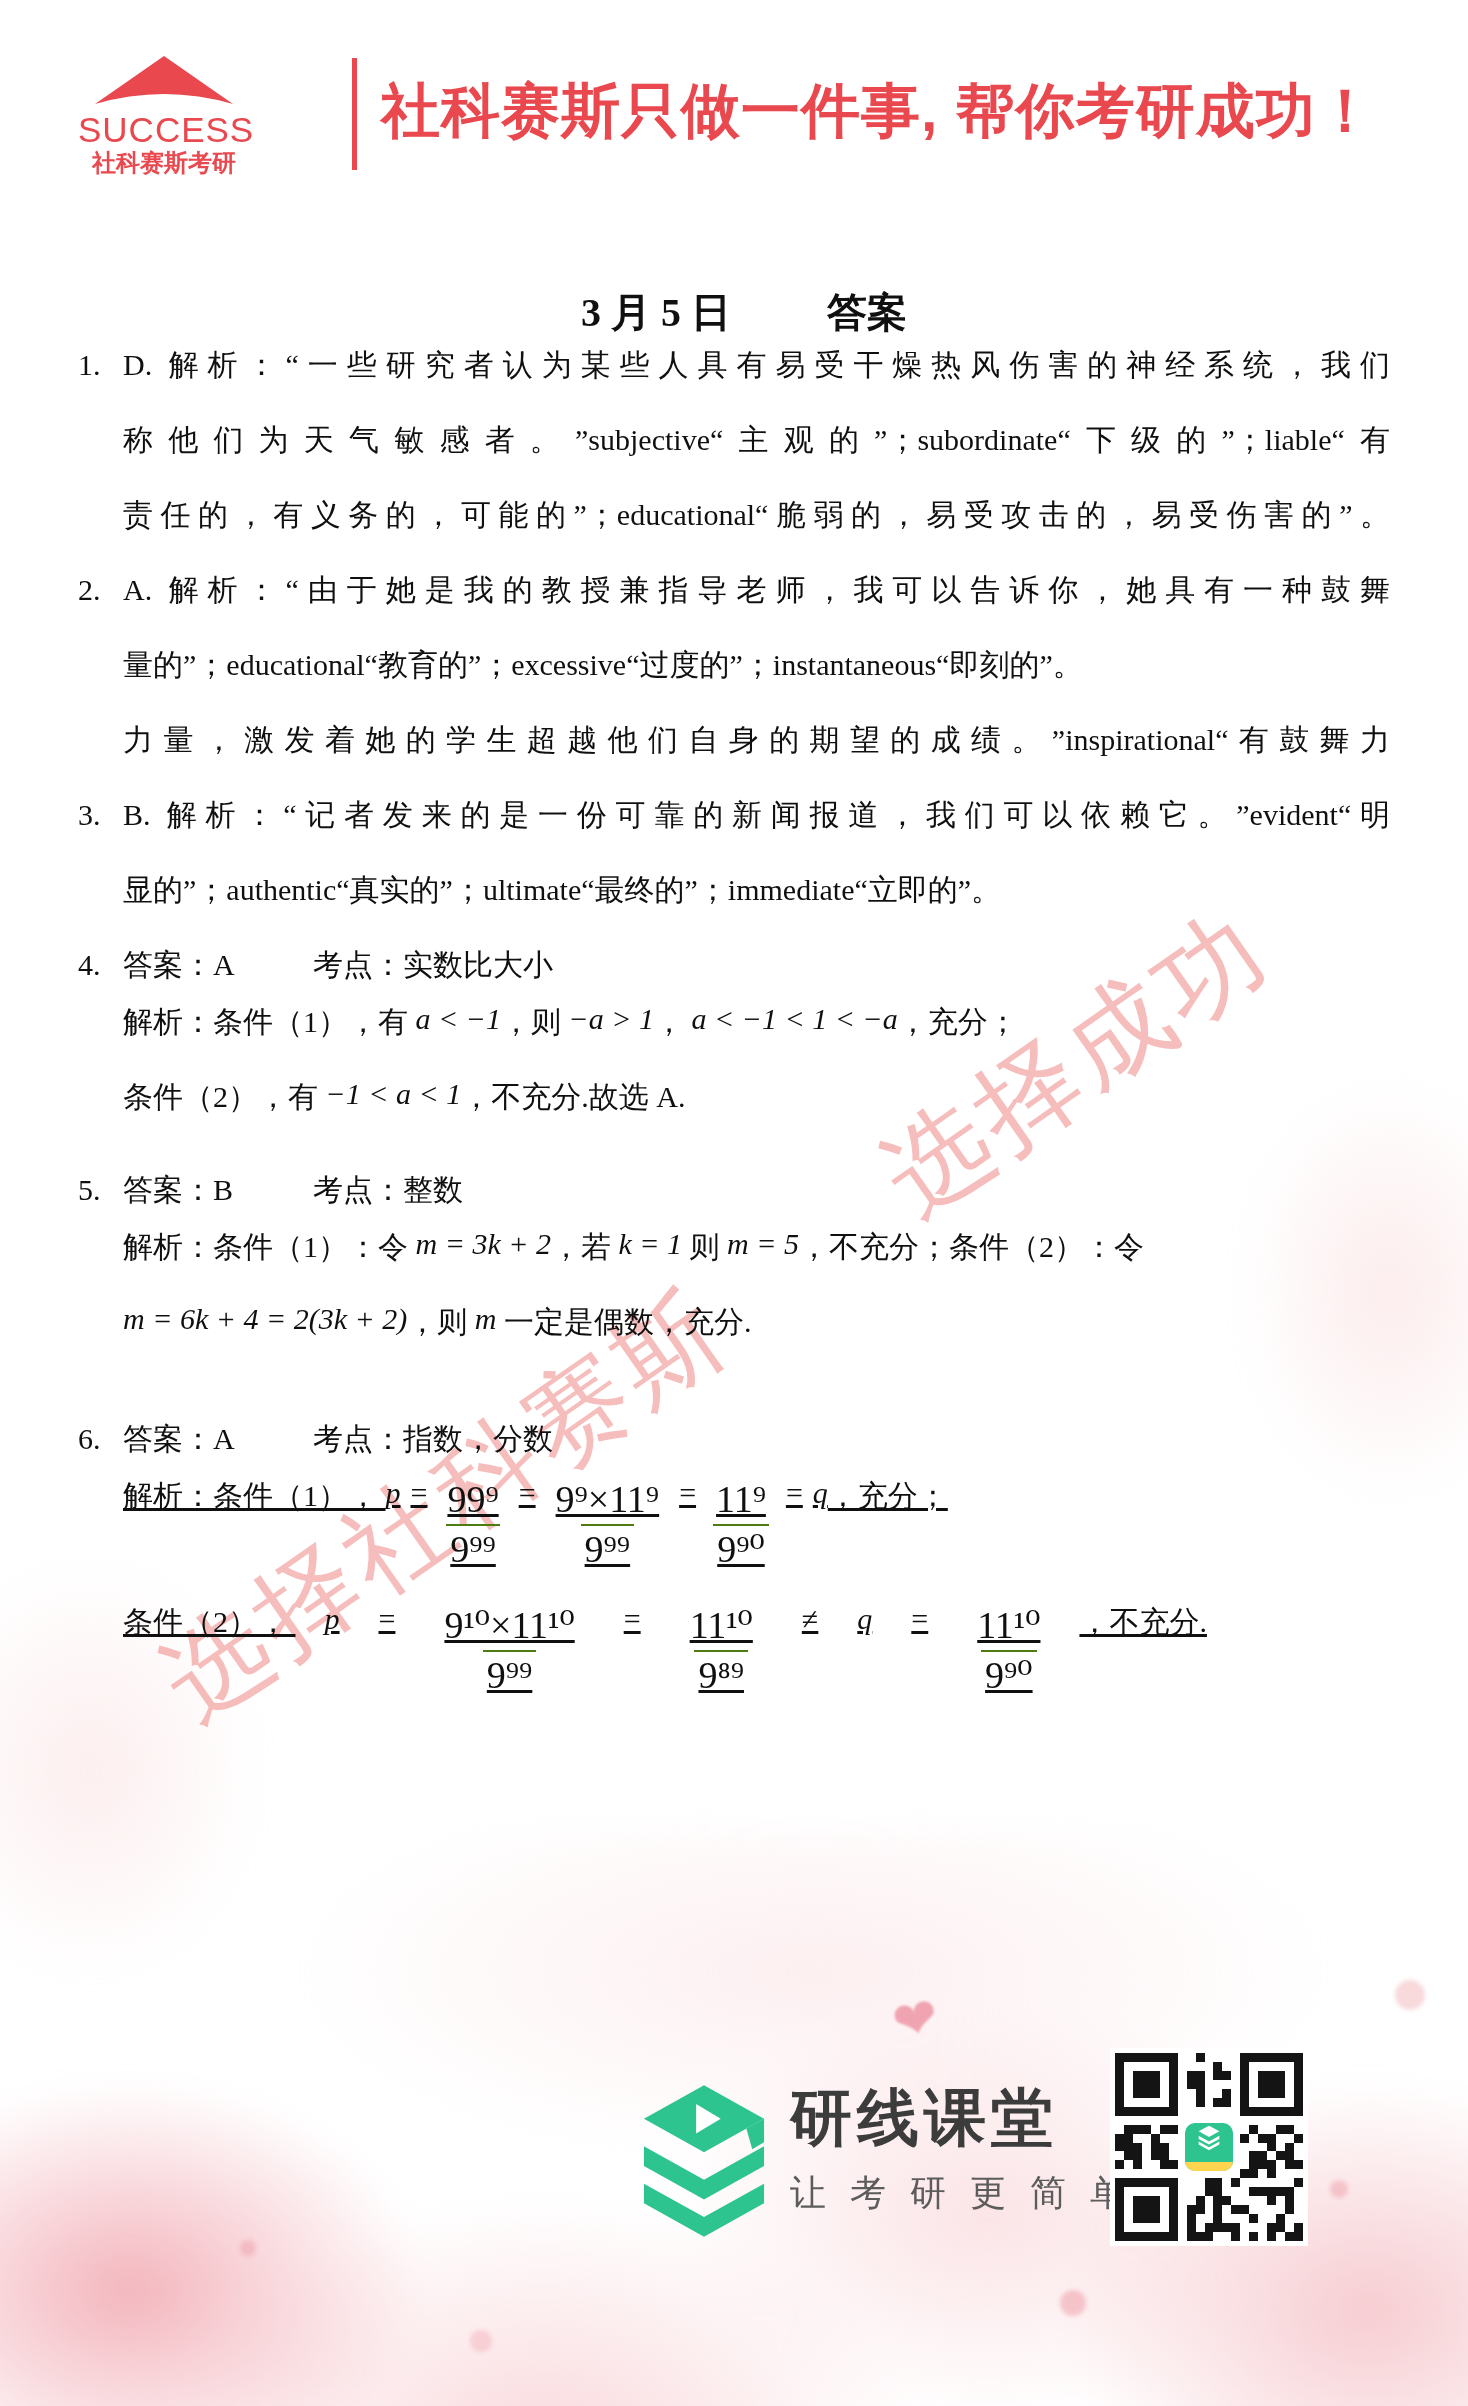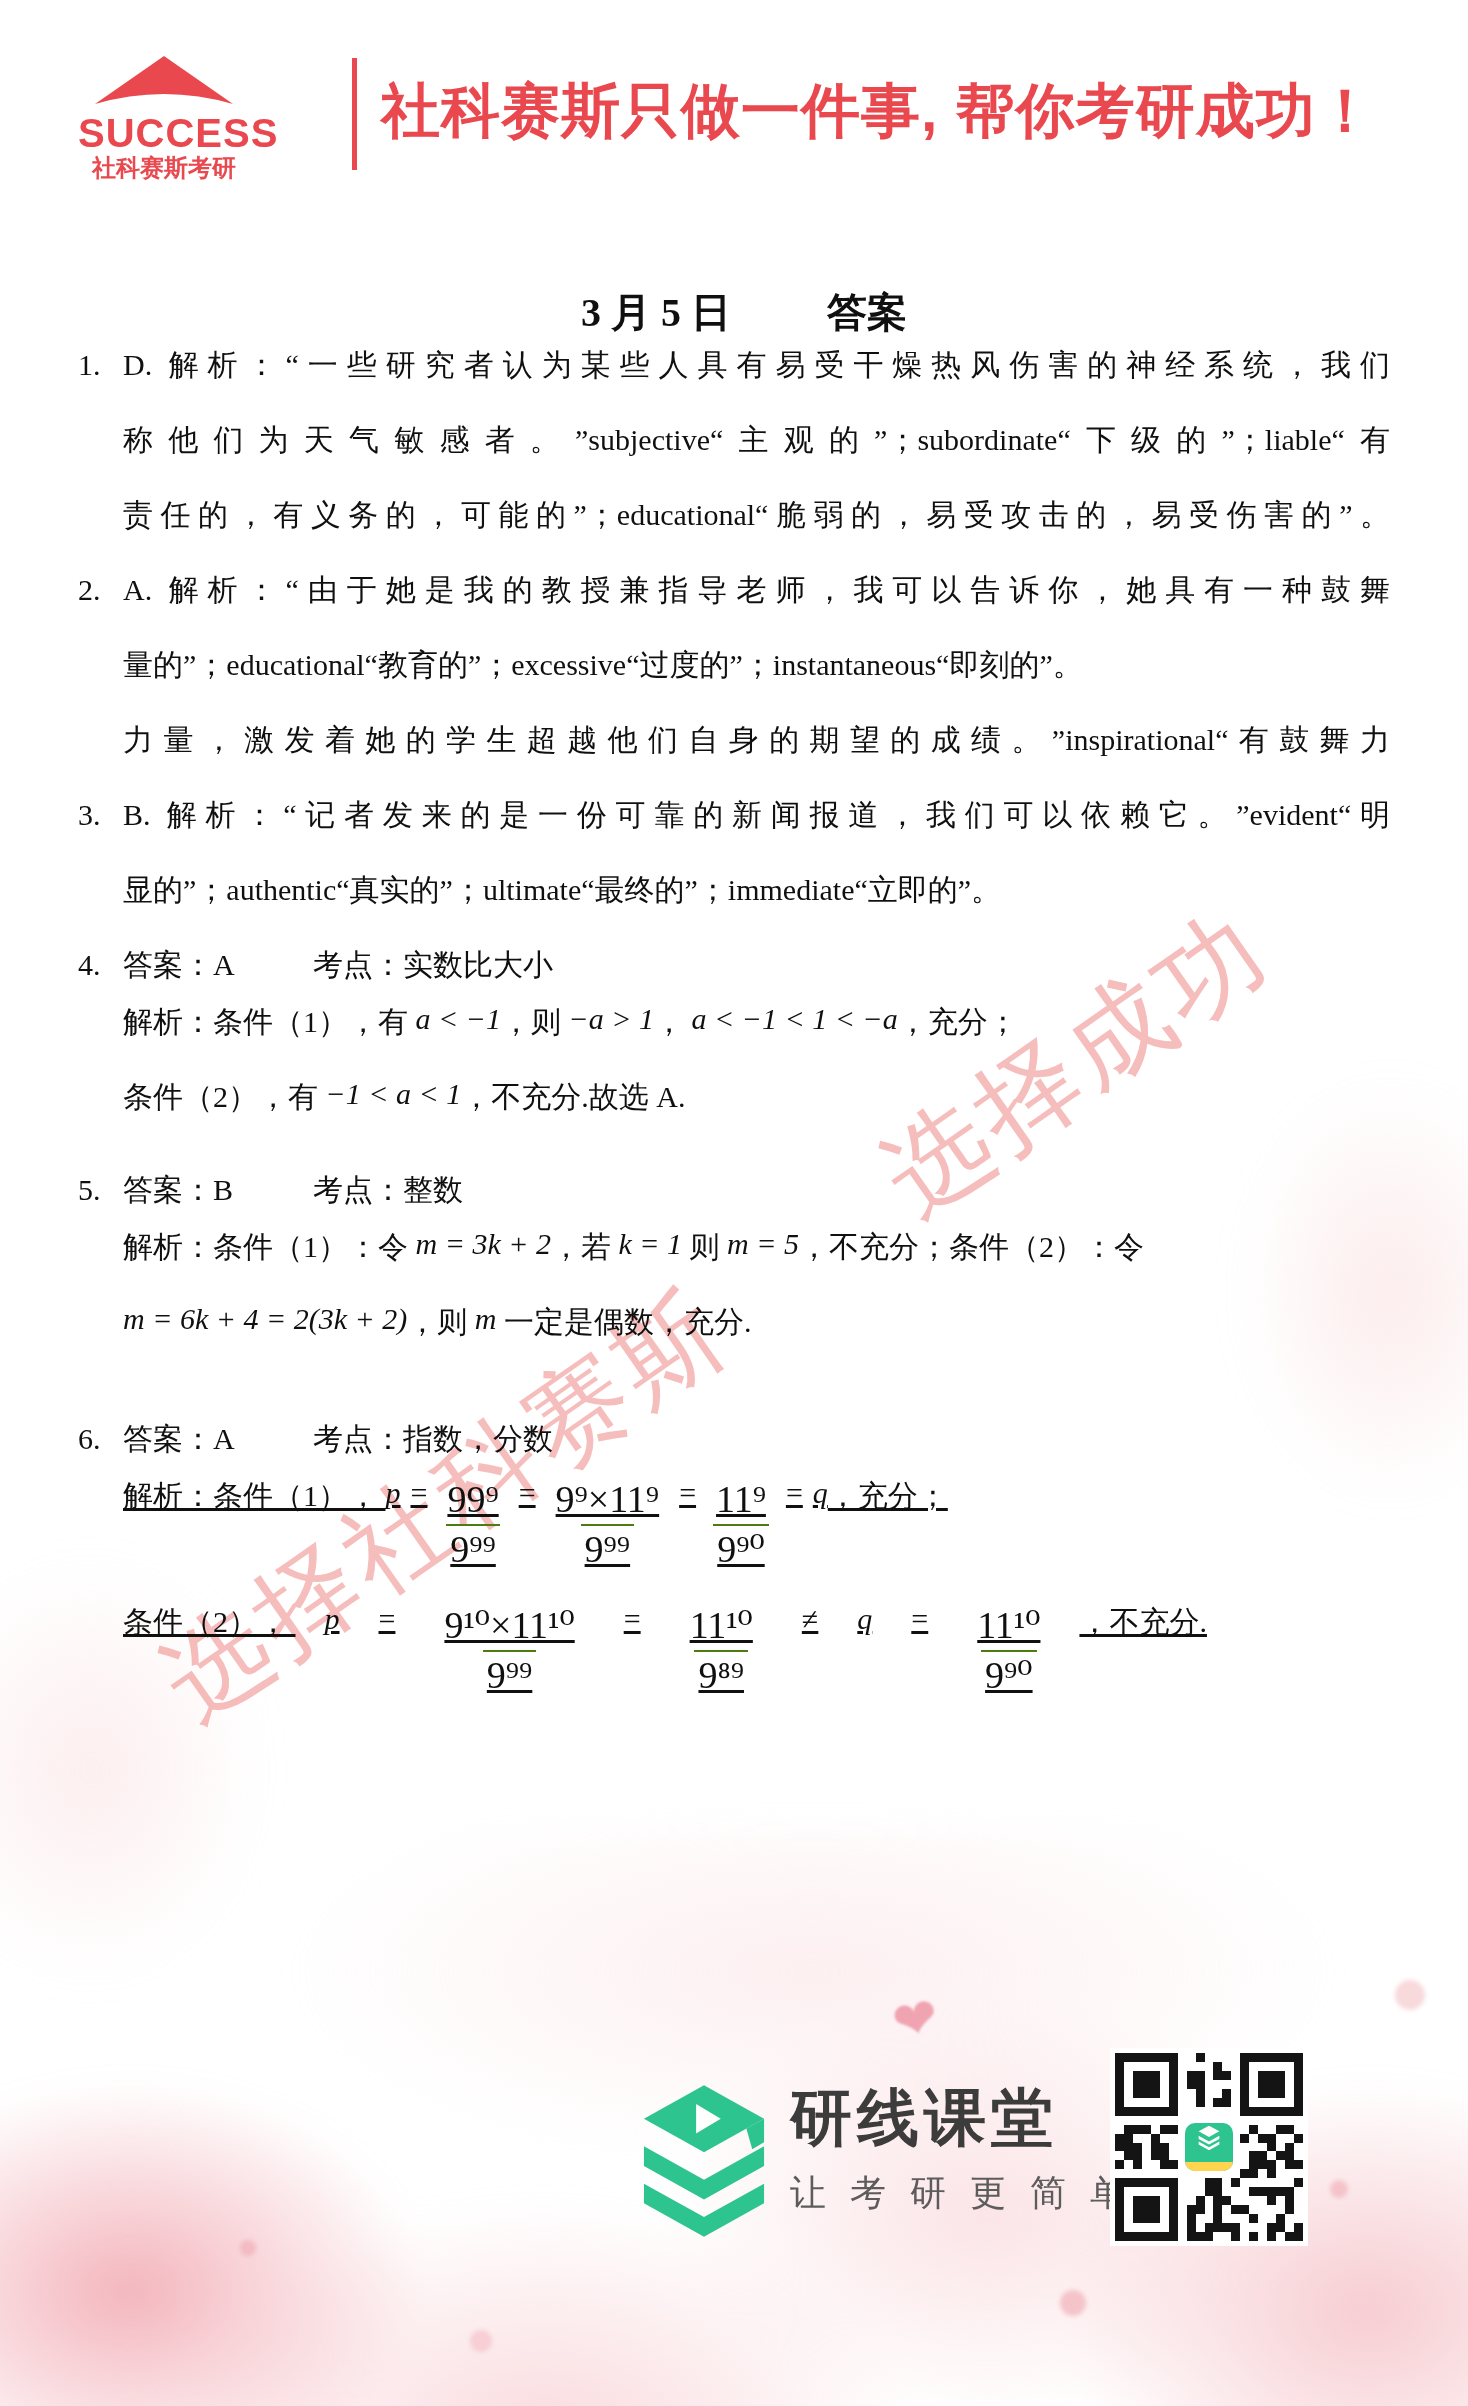--- a/index.html
+++ b/index.html
@@ -32,22 +32,22 @@
            font-family:"DejaVu Sans",sans-serif; }
 
   .watermark { position:absolute; left:175px; top:1625px; z-index:0; white-space:pre;
     font-size:104px; color:rgba(236,123,119,.50); letter-spacing:6px;
     transform:rotate(-35deg); transform-origin:0 50%;
     font-family:"Liberation Serif","DejaVu Serif",serif; }
 
   
   header { position:absolute; left:78px; top:52px; display:flex; align-items:flex-start; z-index:2; }
   .logo { width:172px; text-align:center; color:#e8484e; }
-  .logo .brand { font-family:"Liberation Sans","DejaVu Sans",sans-serif; font-weight:700;
-                 font-size:40px; letter-spacing:1px; line-height:1.05; }
+  .logo .brand { font-family:"Liberation Sans","DejaVu Sans",sans-serif; font-weight:400;
+                 font-size:35px; letter-spacing:1px; line-height:1.05; }
   .logo .sub { font-family:"Liberation Sans","DejaVu Sans",sans-serif; font-weight:700;
                font-size:24px; line-height:1.15; }
   .vdivider { width:5px; height:112px; background:#e8484e; margin:6px 24px 0 102px; }
   .slogan { font-family:"Liberation Sans","DejaVu Sans",sans-serif; font-weight:900;
             font-size:59px; color:#e8484e; line-height:118px; white-space:pre; letter-spacing:1px; }
 
   
   .title { position:absolute; left:0; right:0; top:238px; text-align:center; z-index:2;
            font-size:40px; font-weight:700; white-space:pre; }
   .title .gap { display:inline-block; width:96px; }

